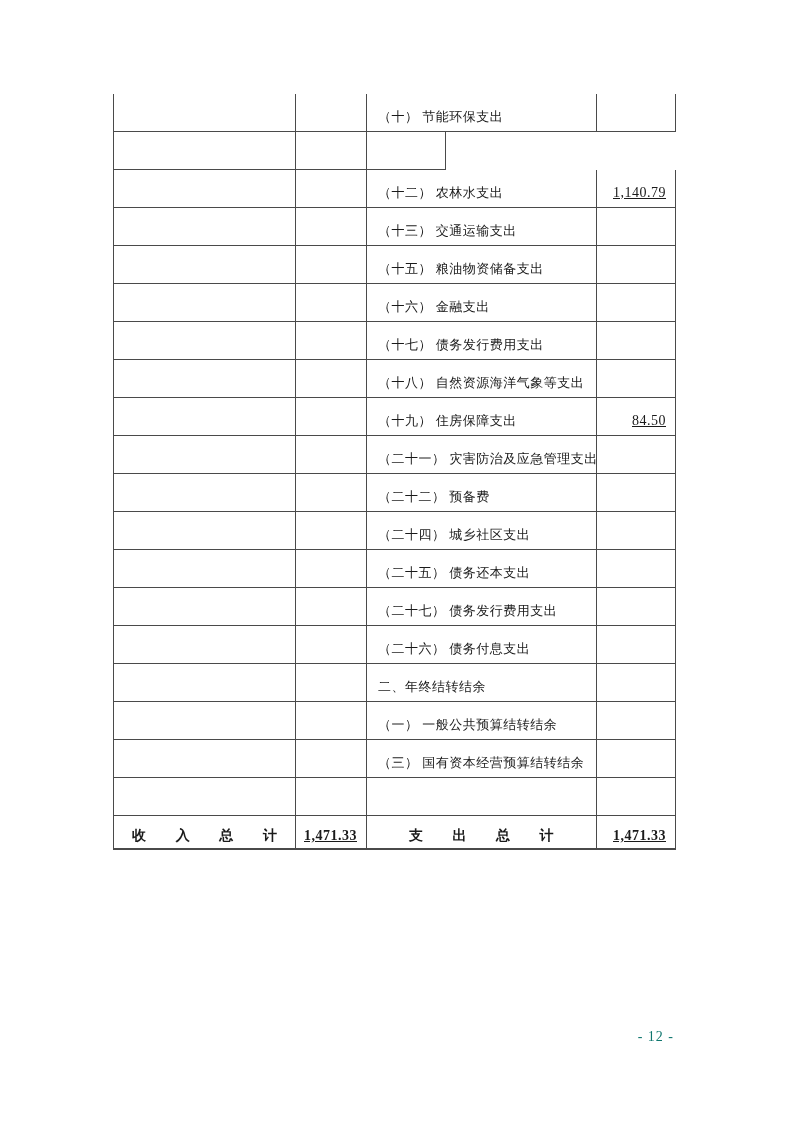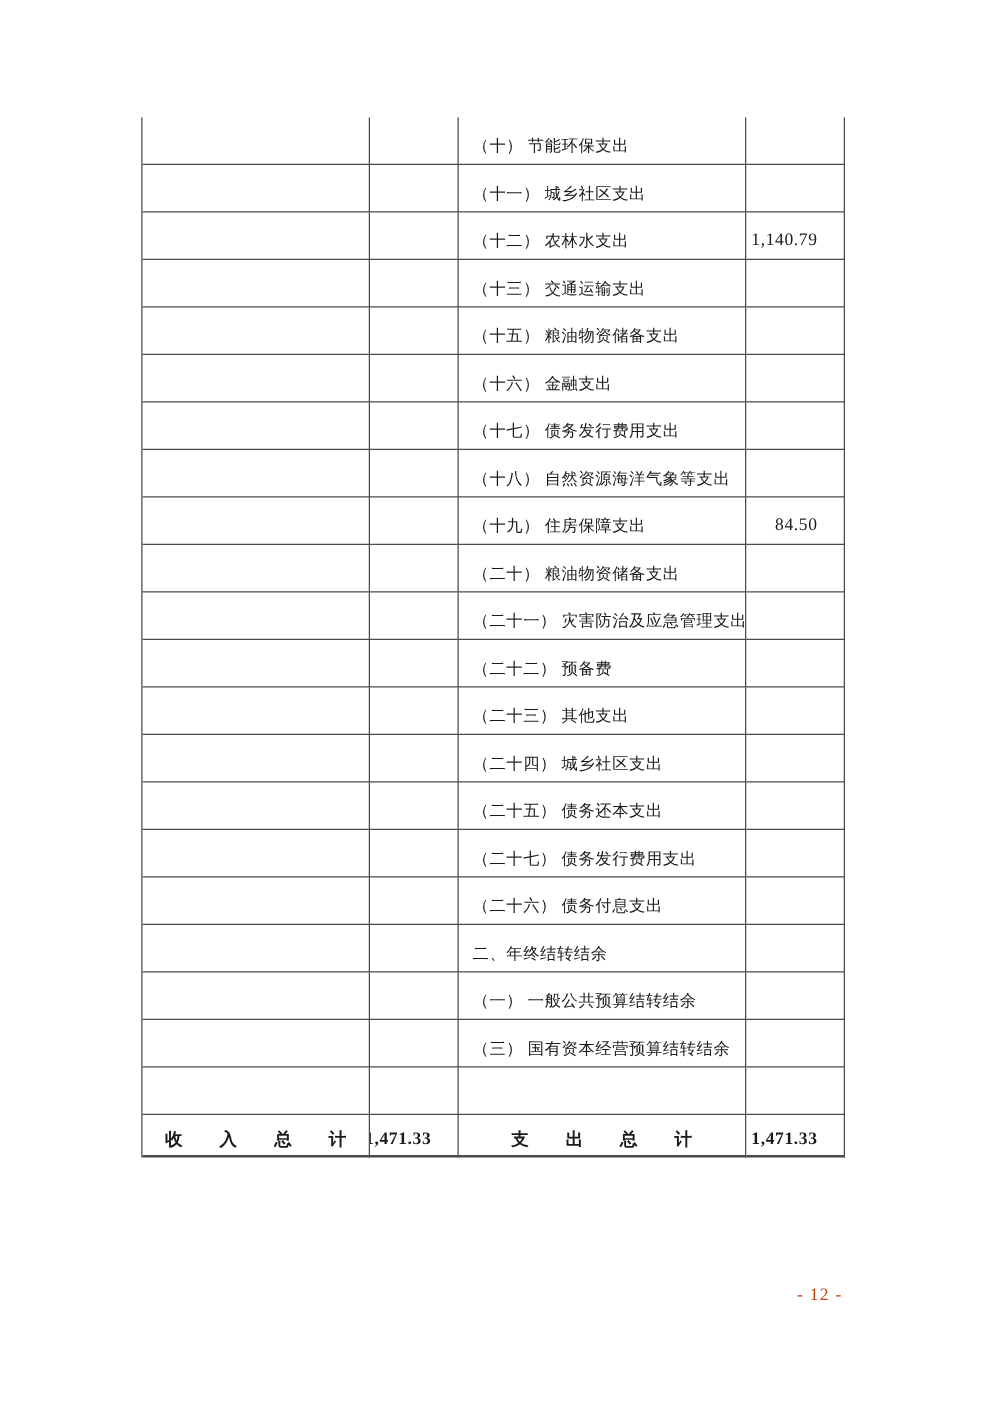--- a/index.html
+++ b/index.html
@@ -36,23 +36,24 @@
     padding-top: 8px;
     overflow: hidden;
     white-space: nowrap;
   }
   .c1 { width: 182px; }
   .c2 { width: 71px; }
   .c3 { width: 230px; padding-left: 11px; font-size: 13px; letter-spacing: 0.5px; }
   .c4 { width: 79px; }
   .amount {
     justify-content: flex-end;
-    padding-right: 21px;
+    padding-right: 9px;
     font-size: 14px;
     letter-spacing: 0.5px;
+    text-decoration: underline;
   }
   .total-row {
     height: 34px;
     font-weight: bold;
   }
   .total-row .cell {
     border-bottom-width: 2px;
     font-size: 14px;
   }
   .total-label {
@@ -63,41 +64,40 @@
     width: 145px;
     text-align: justify;
     text-align-last: justify;
   }
   .page-number {
     position: absolute;
     top: 1029px;
     right: 119px;
     font-size: 14px;
     letter-spacing: 1px;
-    color: #c2410c;
+    color: #0f766e;
   }
 </style>
 </head>
 <body>
 
 <div class="page">
 
   <div class="budget-table" id="tbl">
 
       <div class="row">
         <div class="cell c1"></div>
         <div class="cell c2"></div>
         <div class="cell c3">（十） 节能环保支出</div>
         <div class="cell c4 amount"></div>
       </div>
 
       <div class="row">
         <div class="cell c1"></div>
         <div class="cell c2"></div>
-        <div class="cell c3">（十一） 城乡社区支出</div>
         <div class="cell c4 amount"></div>
       </div>
 
       <div class="row">
         <div class="cell c1"></div>
         <div class="cell c2"></div>
         <div class="cell c3">（十二） 农林水支出</div>
         <div class="cell c4 amount">1,140.79</div>
       </div>
 
@@ -137,47 +137,35 @@
         <div class="cell c4 amount"></div>
       </div>
 
       <div class="row">
         <div class="cell c1"></div>
         <div class="cell c2"></div>
         <div class="cell c3">（十九） 住房保障支出</div>
         <div class="cell c4 amount">84.50</div>
       </div>
 
-      <div class="row">
-        <div class="cell c1"></div>
-        <div class="cell c2"></div>
-        <div class="cell c3">（二十） 粮油物资储备支出</div>
-        <div class="cell c4 amount"></div>
-      </div>
 
       <div class="row">
         <div class="cell c1"></div>
         <div class="cell c2"></div>
         <div class="cell c3">（二十一） 灾害防治及应急管理支出</div>
         <div class="cell c4 amount"></div>
       </div>
 
       <div class="row">
         <div class="cell c1"></div>
         <div class="cell c2"></div>
         <div class="cell c3">（二十二） 预备费</div>
         <div class="cell c4 amount"></div>
       </div>
 
-      <div class="row">
-        <div class="cell c1"></div>
-        <div class="cell c2"></div>
-        <div class="cell c3">（二十三） 其他支出</div>
-        <div class="cell c4 amount"></div>
-      </div>
 
       <div class="row">
         <div class="cell c1"></div>
         <div class="cell c2"></div>
         <div class="cell c3">（二十四） 城乡社区支出</div>
         <div class="cell c4 amount"></div>
       </div>
 
       <div class="row">
         <div class="cell c1"></div>

